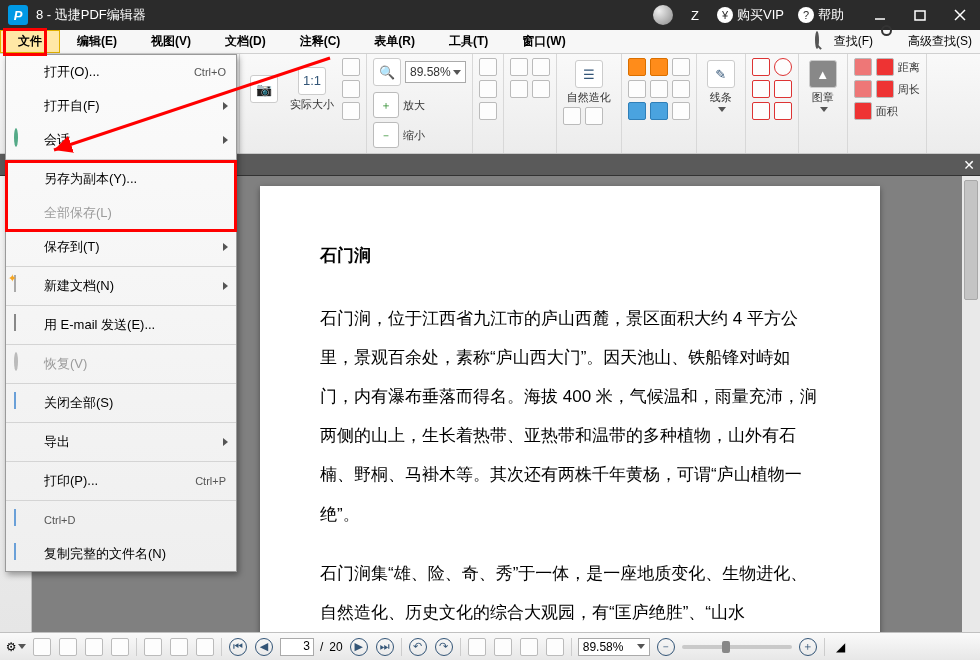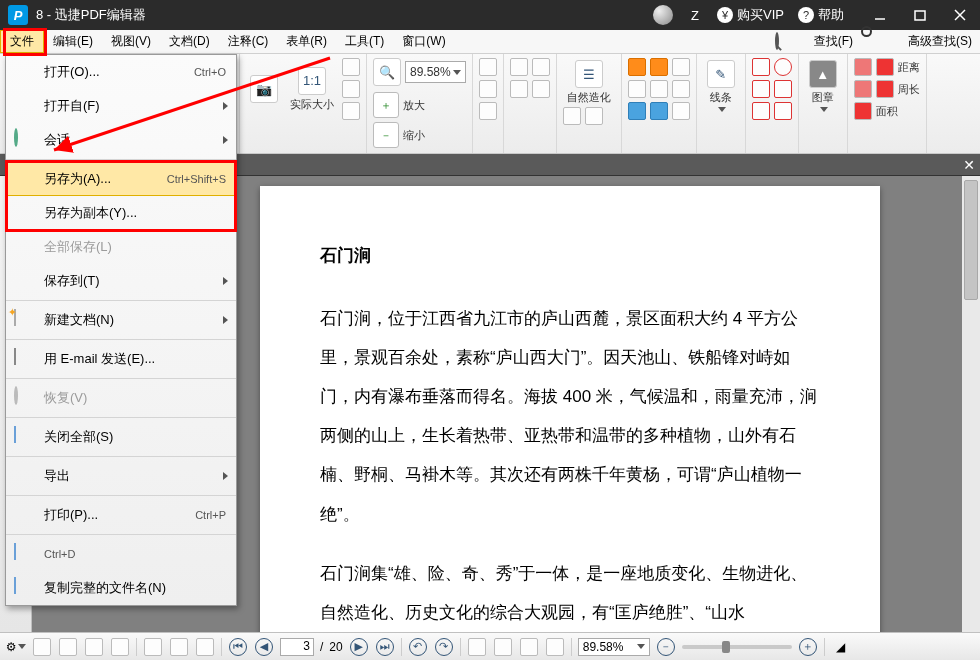--- a/index.html
+++ b/index.html
@@ -13,24 +13,24 @@
 .titlebar .globe { width:20px; height:20px; border-radius:50%; background:radial-gradient(circle at 30% 30%,#eee,#888); margin-right:18px; }
 .titlebar .z { margin-right:18px; }
 .titlebar .vip-ico { width:16px; height:16px; border-radius:50%; background:#fff; color:#2b2b2b; display:inline-flex; align-items:center; justify-content:center; font-size:11px; margin-right:4px; }
 .titlebar .vip { margin-right:14px; display:flex; align-items:center; }
 .titlebar .help { margin-right:16px; display:flex; align-items:center; }
 .titlebar .winbtn { width:40px; height:30px; display:flex; align-items:center; justify-content:center; cursor:pointer; }
 .titlebar .winbtn svg { width:12px; height:12px; stroke:#fff; stroke-width:1.5; fill:none; }
 
 
 .menubar { height:24px; background:#f7f7f7; border-bottom:1px solid #d0d0d0; display:flex; font-size:12px; align-items:stretch; position:relative; }
-.menubar .mitem { padding:0 9px; display:flex; align-items:center; cursor:pointer; }
+.menubar .mitem { padding:0 17px; display:flex; align-items:center; cursor:pointer;font-weight:bold; }
 .menubar .mitem.active { background:#ffe8a6; border:1px solid #e0b000; }
 .menubar .right { margin-left:auto; display:flex; align-items:center; }
-.menubar .right .rbtn { display:flex; align-items:flex-end; padding:0 8px; cursor:pointer;gap:20px; }
+.menubar .right .rbtn { display:flex; align-items:flex-start; padding:0 8px; cursor:pointer; }
 .menubar .right .ico { width:16px; height:16px; margin-right:3px; }
 
 
 .ribbon { height:100px; background:linear-gradient(#f9f9f9,#ececec); border-bottom:1px solid #c9c9c9; display:flex; font-size:11px; color:#333; }
 .ribbon .group { border-right:1px solid #d8d8d8; padding:4px 6px; display:flex; flex-direction:column; justify-content:flex-start; }
 .ribbon .row { display:flex; align-items:center; gap:4px; }
 .ribbon .big { display:flex; flex-direction:column; align-items:center; justify-content:center; gap:2px; padding:2px 4px; cursor:pointer; }
 .ribbon .zoombox { height:22px; border:1px solid #aaa; background:#fff; display:flex; align-items:center; padding:0 4px; font-size:12px; }
 .ribbon .sq { width:26px; height:26px; border:1px solid #bbb; border-radius:3px; display:flex; align-items:center; justify-content:center; cursor:pointer; background:#fff; }
 
@@ -398,25 +398,20 @@
     <span class="mico"><span class="ic-folder"></span></span>
     <span class="lab">打开自(F)</span>
     <span class="arr tri-r"></span>
   </div>
   <div class="mi">
     <span class="mico"><span class="ic-session"></span></span>
     <span class="lab">会话</span>
     <span class="arr tri-r"></span>
   </div>
   <hr>
-  <div class="mi hl">
-    <span class="mico"><span class="ic-save"></span></span>
-    <span class="lab">另存为(A)...</span>
-    <span class="sc">Ctrl+Shift+S</span>
-  </div>
   <div class="mi">
     <span class="mico"><span class="ic-save"></span></span>
     <span class="lab">另存为副本(Y)...</span>
   </div>
   <div class="mi disabled">
     <span class="mico"><span class="ic-save" style="opacity:.4"></span></span>
     <span class="lab">全部保存(L)</span>
   </div>
   <div class="mi">
     <span class="mico"><span class="ic-save"></span></span>

